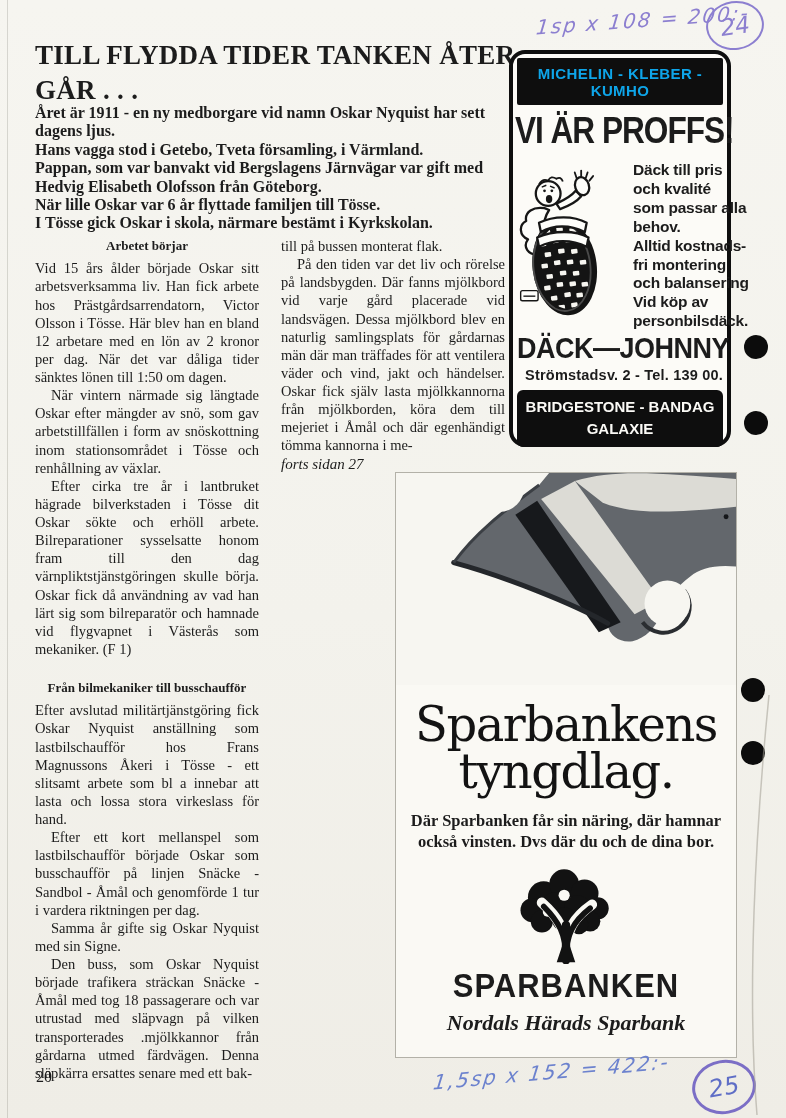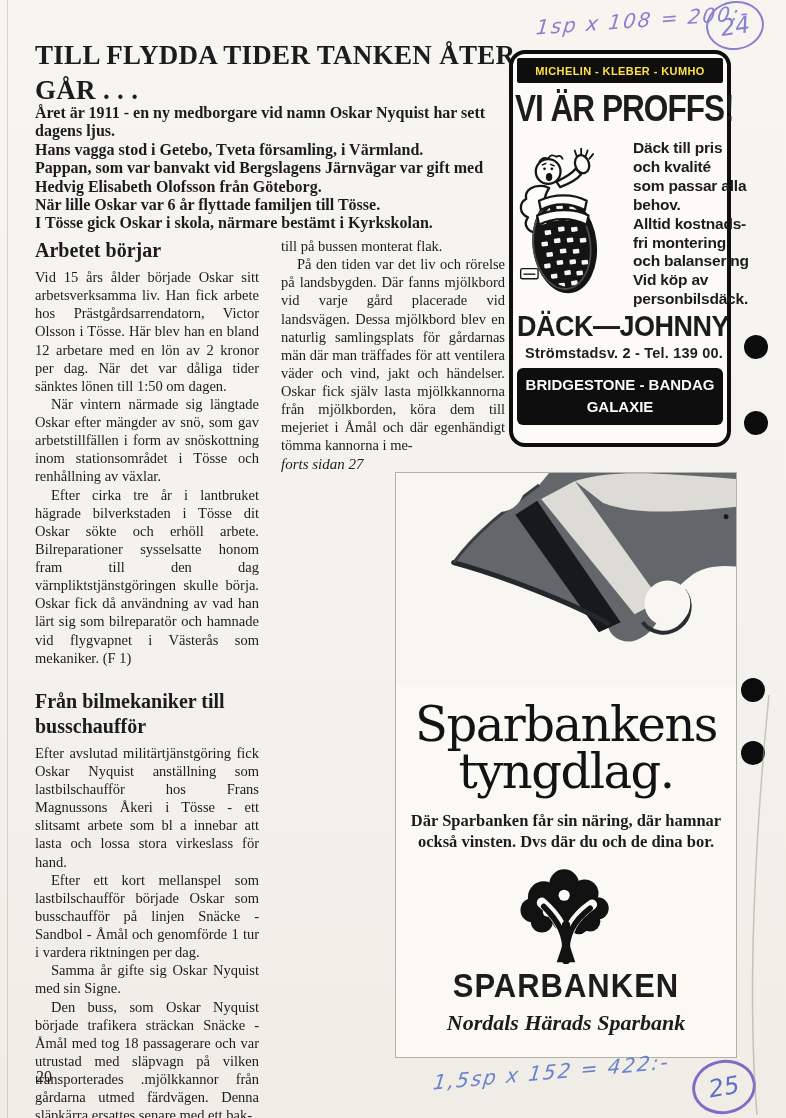--- a/index.html
+++ b/index.html
@@ -11,32 +11,32 @@
   .page{position:absolute;inset:0;}
   .scan-edge{position:absolute;left:7px;top:0;width:1px;height:1118px;background:rgba(120,118,108,.25);}
   
   .title{position:absolute;left:35px;top:38px;width:490px;
     font-size:27px;font-weight:bold;line-height:1.3;letter-spacing:.3px;}
   .intro{position:absolute;left:35px;top:104px;width:487px;
     font-size:16px;font-weight:bold;line-height:1.15;}
   .col{position:absolute;width:224px;font-size:14.5px;line-height:1.25;text-align:justify;}
   .col-left{left:35px;top:238px;}
   .col-mid{left:281px;top:237px;}
-  .sec-head{font-size:20px;font-weight:bold;line-height:1.25;text-align:left;margin:0 0 5px 0;}
+  .sec-head{font-size:13px;font-weight:bold;line-height:1.25;text-align:center;margin:0 0 5px 0;}
   .sec-head.second{margin-top:22px;}
   .col p{margin:0;}
   .col p.ind{text-indent:16px;}
   .forts{font-style:italic;margin-top:3px;text-align:left;font-size:15px;}
   .pagenum{position:absolute;left:36px;top:1068px;font-size:16px;}
   
   .tire-ad{position:absolute;left:509px;top:50px;width:222px;height:397px;
     background:#fcfbf7;border:4px solid #0e0e0e;border-radius:16px;
     box-sizing:border-box;padding:4px 4px 0 4px;font-family:"Liberation Sans",sans-serif;}
-  .brands-bar{background:#0e0e0e;color:#fde047;text-align:center;
-    font-size:11px;font-weight:bold;letter-spacing:.4px;padding:7px 0 6px 0;border-radius:2px;}
+  .brands-bar{background:#0e0e0e;color:#0ea5e9;text-align:center;
+    font-size:15px;font-weight:bold;letter-spacing:.4px;padding:7px 0 6px 0;border-radius:2px;}
   .proffs{margin-top:8px;text-align:center;font-size:31px;font-weight:bold;
     letter-spacing:-1px;transform:scale(1.02,1.18);transform-origin:center;white-space:nowrap;}
   .ad-mid{display:flex;margin-top:10px;gap:28px;}
   .ad-cartoon{flex:0 0 88px;}
   .ad-text{font-size:15.5px;font-weight:bold;line-height:1.22;letter-spacing:-.2px;padding-top:2px;}
   .ad-text div{white-space:nowrap;}
   .company{text-align:center;font-size:27px;font-weight:bold;letter-spacing:-.5px;
     margin-top:2px;white-space:nowrap;transform:scaleY(1.08);}
   .address{text-align:right;font-size:14.5px;font-weight:bold;margin-top:3px;letter-spacing:.2px;}
   .bottom-bar{background:#0e0e0e;color:#fbfaf6;text-align:center;font-weight:bold;

